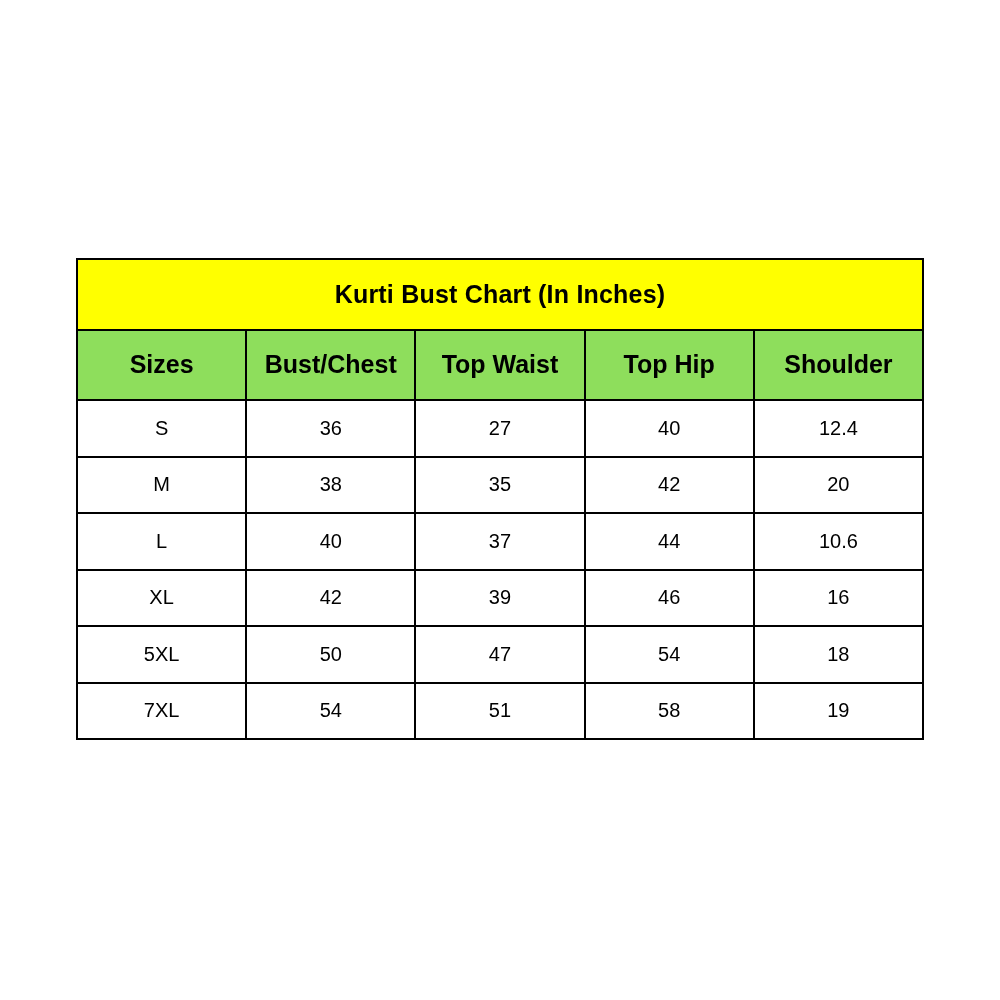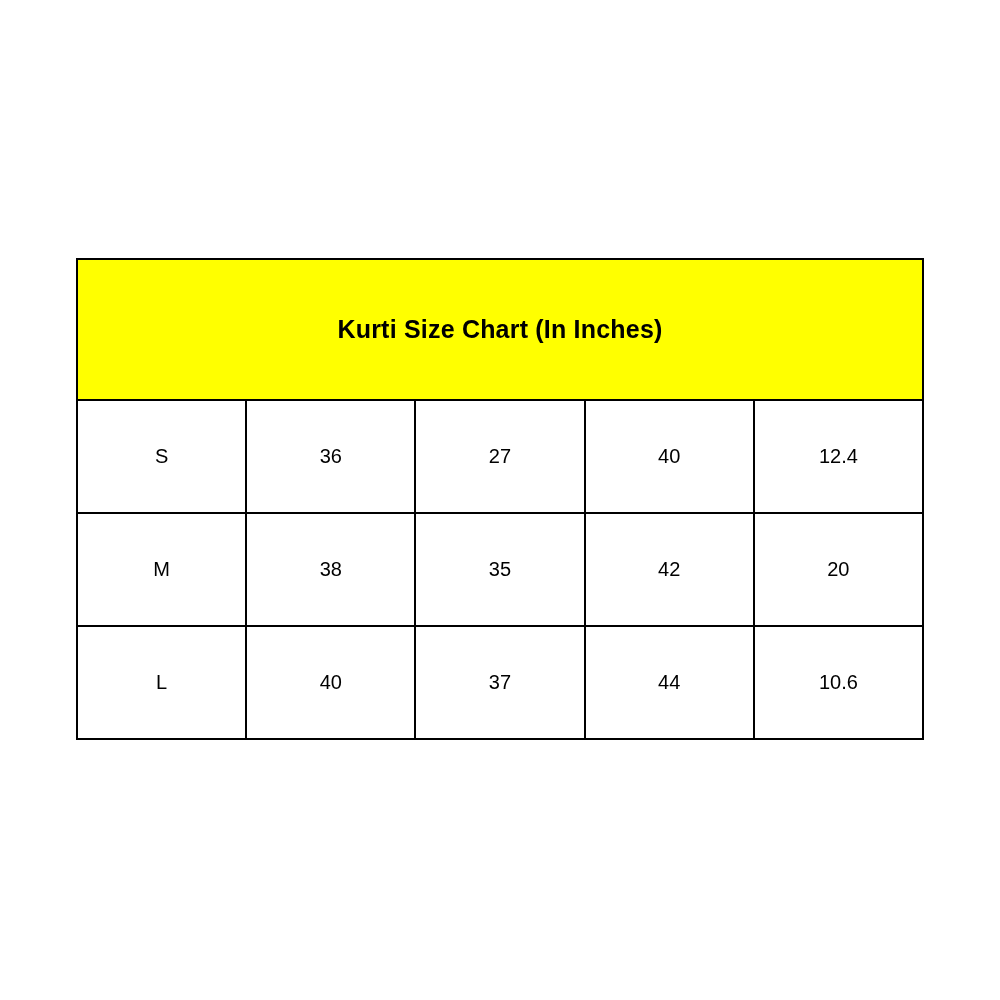--- a/index.html
+++ b/index.html
@@ -59,21 +59,28 @@
   .col-hip     { width: 19.0%; }
   .col-shoulder{ width: 17.5%; }
 </style>
 </head>
 <body>
 
 <div id="chart-wrap">
   <table class="size-chart">
     <tbody>
       <tr>
-        <td class="title-cell" colspan="5">Kurti Size Chart (In Inches)</td>
+        <td class="title-cell" colspan="5">Kurti Bust Chart (In Inches)</td>
+      </tr>
+      <tr>
+        <th class="header-cell col-sizes">Sizes</th>
+        <th class="header-cell col-bust">Bust/Chest</th>
+        <th class="header-cell col-waist">Top Waist</th>
+        <th class="header-cell col-hip">Top Hip</th>
+        <th class="header-cell col-shoulder">Shoulder</th>
       </tr>
 
       <tr>
         <td class="body-cell col-sizes">S</td>
         <td class="body-cell col-bust">36</td>
         <td class="body-cell col-waist">27</td>
         <td class="body-cell col-hip">40</td>
         <td class="body-cell col-shoulder">12.4</td>
       </tr>
       <tr>
@@ -83,15 +90,36 @@
         <td class="body-cell col-hip">42</td>
         <td class="body-cell col-shoulder">20</td>
       </tr>
       <tr>
         <td class="body-cell col-sizes">L</td>
         <td class="body-cell col-bust">40</td>
         <td class="body-cell col-waist">37</td>
         <td class="body-cell col-hip">44</td>
         <td class="body-cell col-shoulder">10.6</td>
       </tr>
+      <tr>
+        <td class="body-cell col-sizes">XL</td>
+        <td class="body-cell col-bust">42</td>
+        <td class="body-cell col-waist">39</td>
+        <td class="body-cell col-hip">46</td>
+        <td class="body-cell col-shoulder">16</td>
+      </tr>
+      <tr>
+        <td class="body-cell col-sizes">5XL</td>
+        <td class="body-cell col-bust">50</td>
+        <td class="body-cell col-waist">47</td>
+        <td class="body-cell col-hip">54</td>
+        <td class="body-cell col-shoulder">18</td>
+      </tr>
+      <tr>
+        <td class="body-cell col-sizes">7XL</td>
+        <td class="body-cell col-bust">54</td>
+        <td class="body-cell col-waist">51</td>
+        <td class="body-cell col-hip">58</td>
+        <td class="body-cell col-shoulder">19</td>
+      </tr>
     </tbody>
   </table>
 </div>
 
 </body></html>

